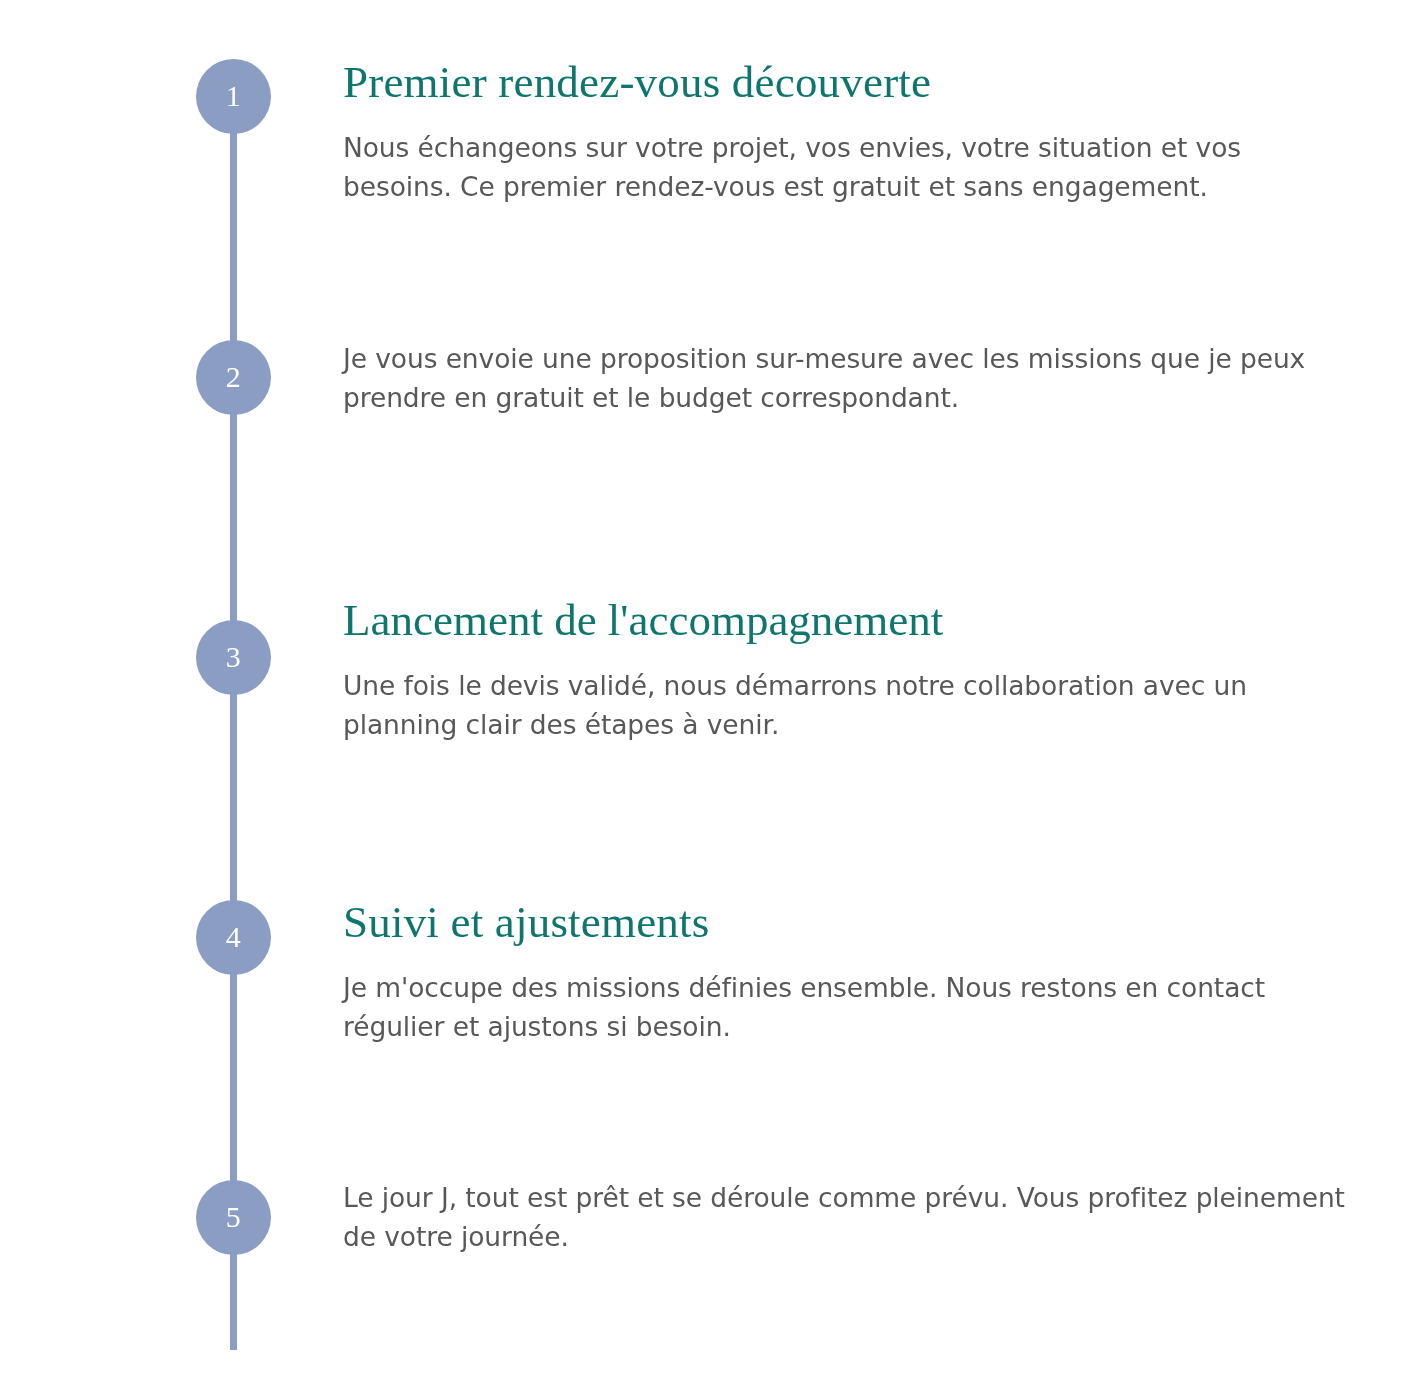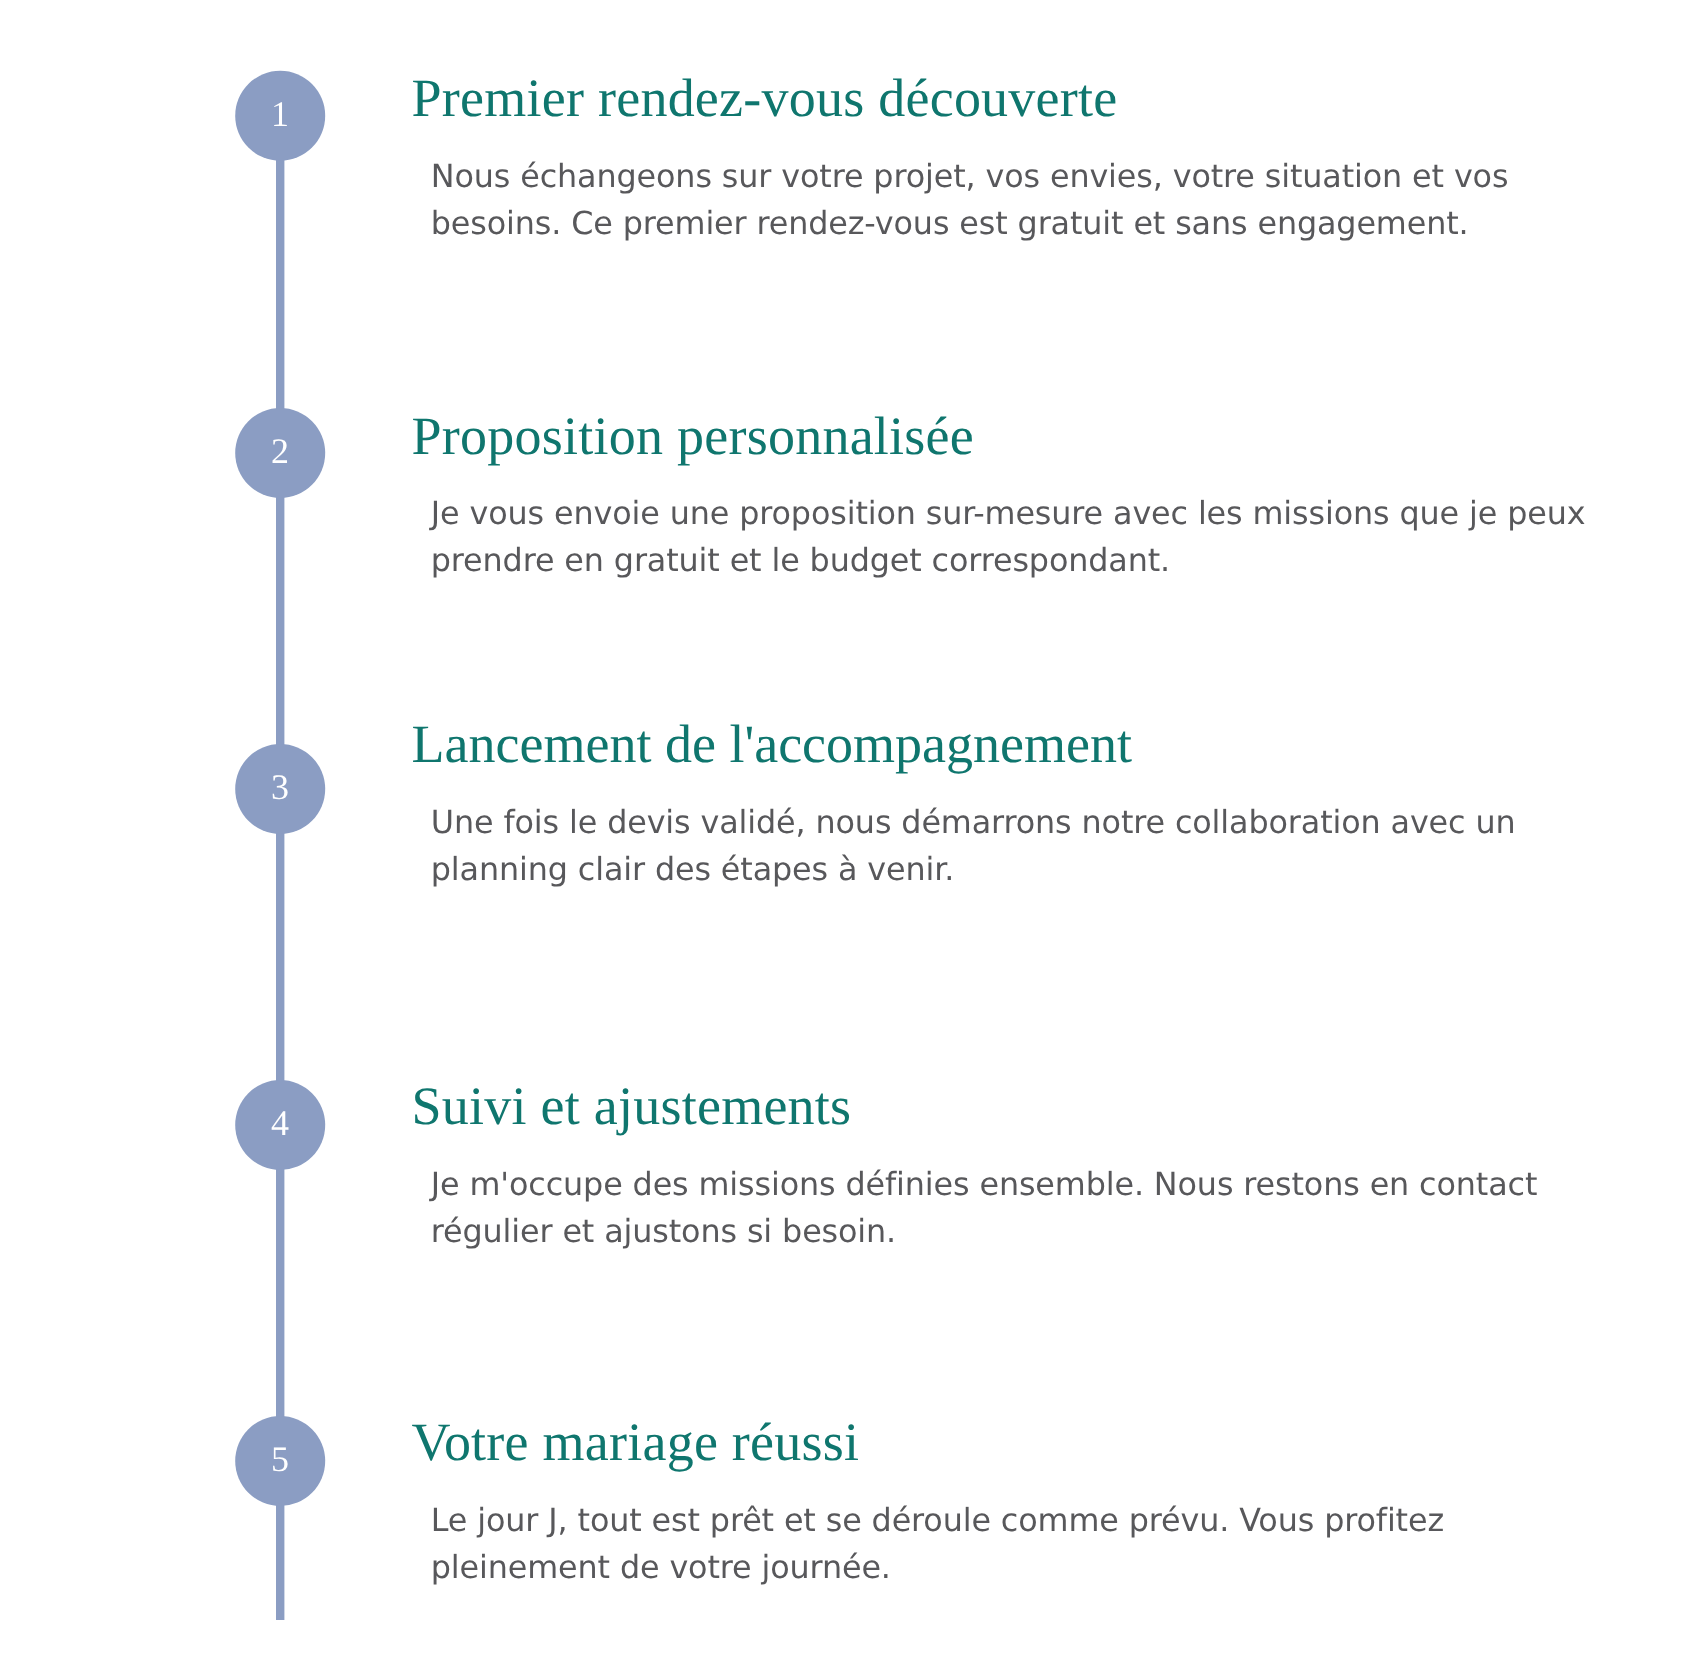--- a/index.html
+++ b/index.html
@@ -83,21 +83,21 @@
     white-space: nowrap;
   }
 
   .step-desc {
     font-family: "DejaVu Sans", "Liberation Sans", sans-serif;
     font-size: 26.5px;
     font-weight: 400;
     color: #58585b;
     line-height: 1.48;
     letter-spacing: -0.1px;
-    margin: 16px;
+    margin: 0;
     max-width: 1010px;
   }
 
   
   .step-1 .step-marker { top: 59px; }
   .step-1 .step-body   { top: 58px; }
 
   .step-2 .step-marker { top: 340px; }
   .step-2 .step-body   { top: 339px; }
 
@@ -128,21 +128,20 @@
       <h2 class="step-title">Premier rendez-vous découverte</h2>
       <p class="step-desc">Nous échangeons sur votre projet, vos envies, votre situation et vos besoins. Ce premier rendez-vous est gratuit et sans engagement.</p>
     </div>
   </div>
 
   <div class="step step-2">
     <div class="step-marker">
       <span class="step-number">2</span>
     </div>
     <div class="step-body">
-      <h2 class="step-title">Proposition personnalisée</h2>
       <p class="step-desc">Je vous envoie une proposition sur-mesure avec les missions que je peux prendre en gratuit et le budget correspondant.</p>
     </div>
   </div>
 
   <div class="step step-3">
     <div class="step-marker">
       <span class="step-number">3</span>
     </div>
     <div class="step-body">
       <h2 class="step-title">Lancement de l'accompagnement</h2>
@@ -158,18 +157,17 @@
       <h2 class="step-title">Suivi et ajustements</h2>
       <p class="step-desc">Je m'occupe des missions définies ensemble. Nous restons en contact régulier et ajustons si besoin.</p>
     </div>
   </div>
 
   <div class="step step-5">
     <div class="step-marker">
       <span class="step-number">5</span>
     </div>
     <div class="step-body">
-      <h2 class="step-title">Votre mariage réussi</h2>
       <p class="step-desc">Le jour J, tout est prêt et se déroule comme prévu. Vous profitez pleinement de votre journée.</p>
     </div>
   </div>
 
 </div>
 
 </body></html>

